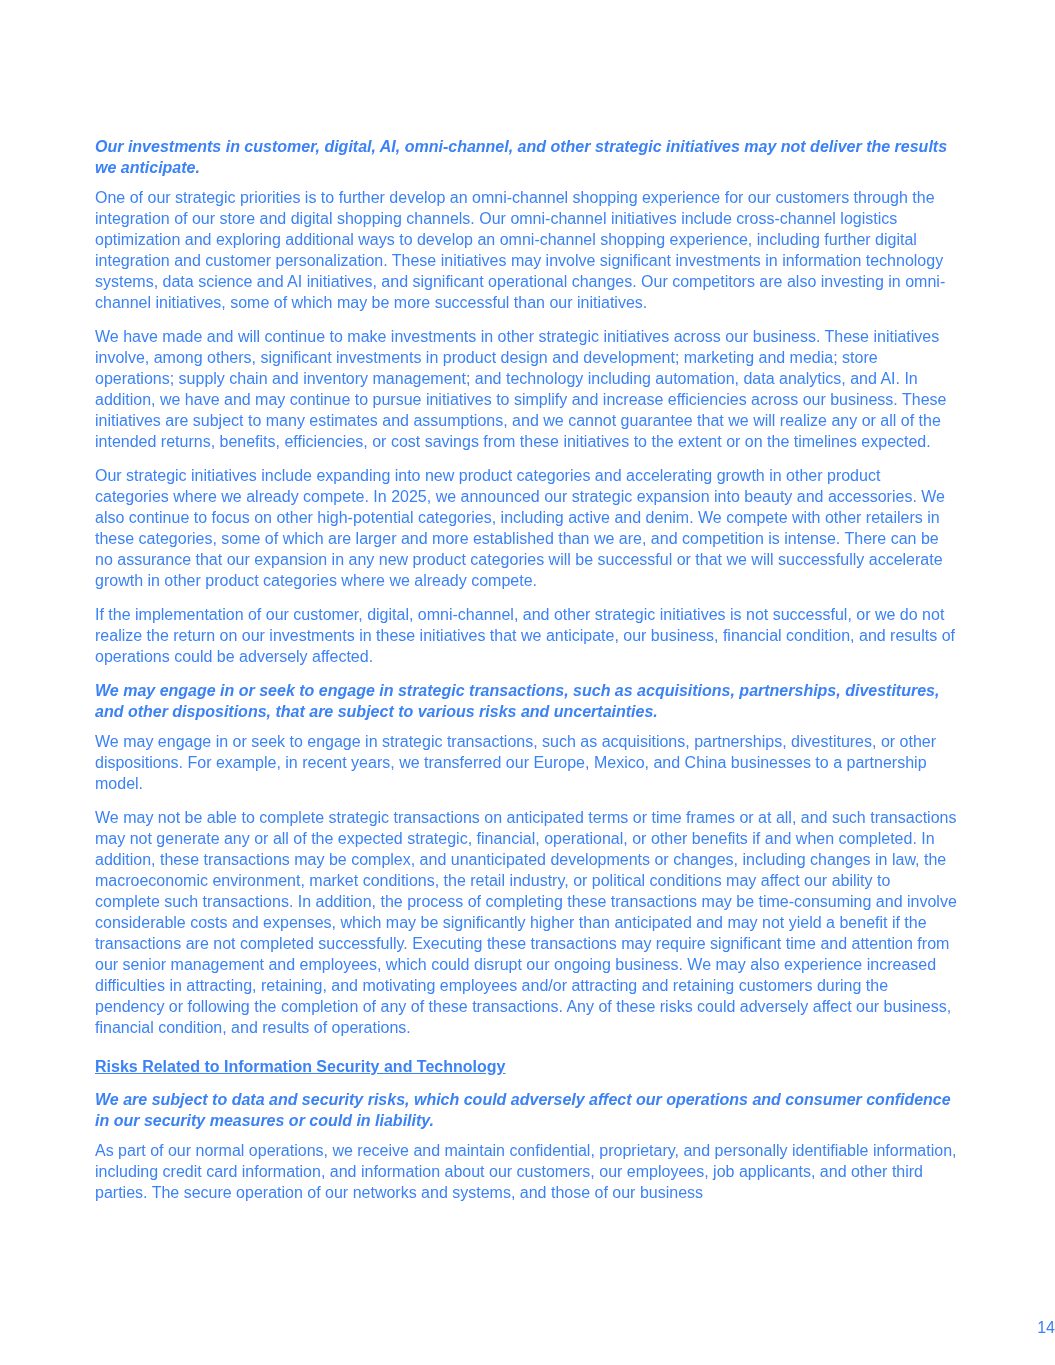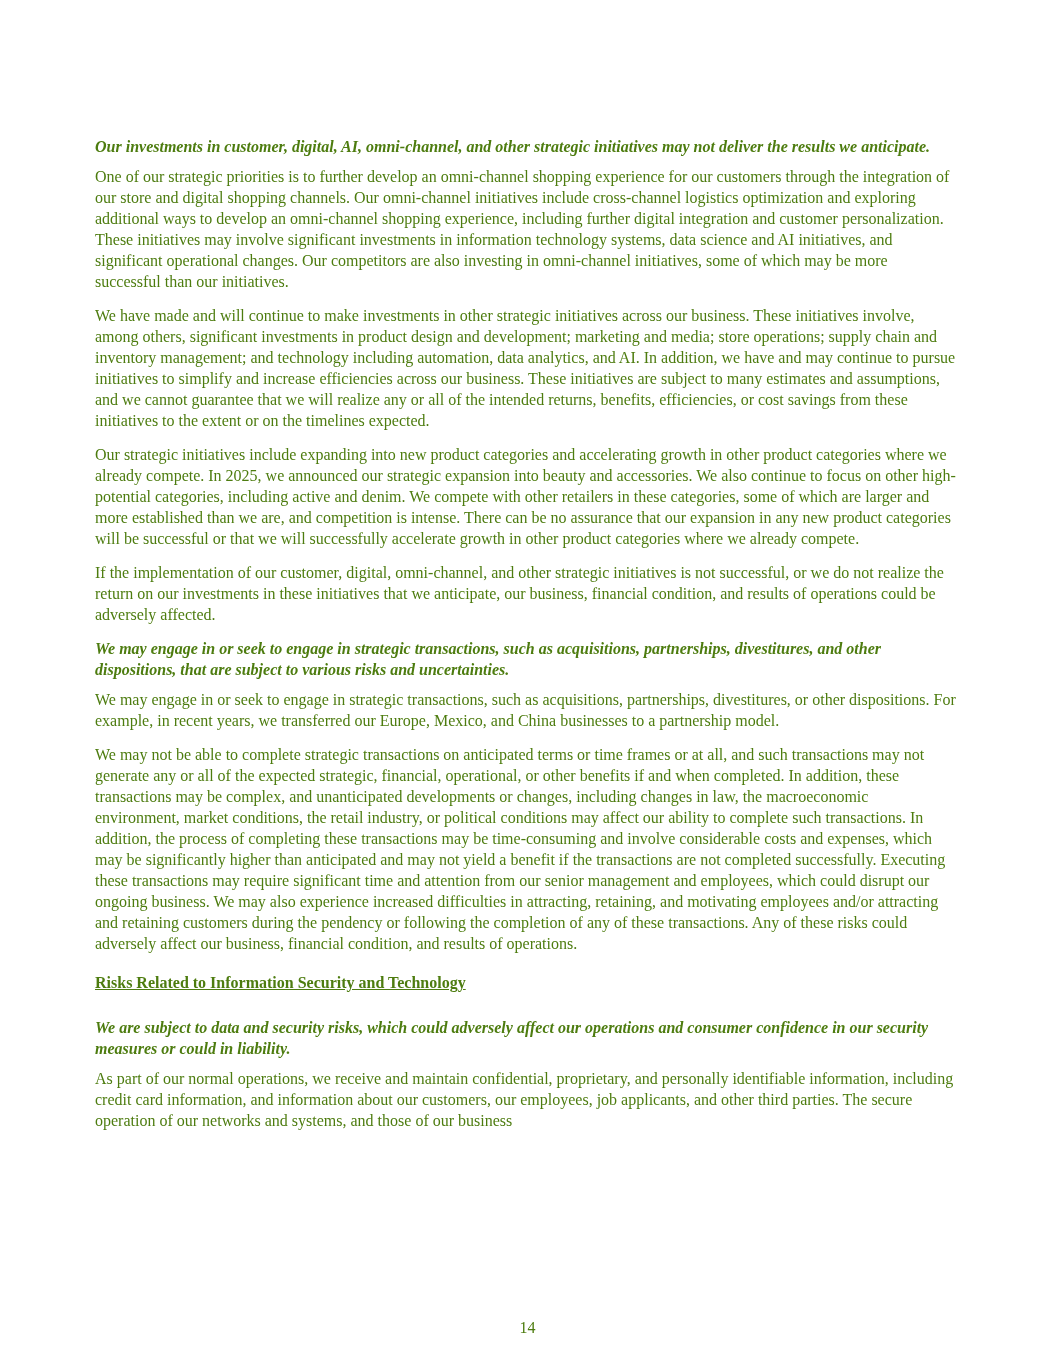--- a/index.html
+++ b/index.html
@@ -6,49 +6,49 @@
     margin: 0;
     padding: 0;
     background: #ffffff;
   }
   .page {
     position: relative;
     width: 1055px;
     height: 1365px;
     margin: 0 auto;
     background: #ffffff;
-    color: #4d7c0f;
-    font-family: Liberation Serif, serif;
+    color: #3b82f6;
+    font-family: Liberation Sans, sans-serif;
     box-sizing: border-box;
     padding: 136px 98px 0 95px;
     overflow: hidden;
   }
   .content p {
     font-size: 16px;
     line-height: 21px;
     margin: 0 0 13px 0;
     text-align: left;
   }
   .content p.h-bi {
     font-weight: bold;
     font-style: italic;
     margin-bottom: 9px;
   }
   .content p.h-section {
     font-weight: bold;
     text-decoration: underline;
     margin-top: 18px;
-    margin-bottom: 24px;
+    margin-bottom: 12px;
   }
   .page-footer {
     position: absolute;
     left: 0;
     right: 0;
     bottom: 27px;
-    text-align: center;
+    text-align: right;
     font-size: 16px;
     line-height: 21px;
   }
 </style>
 </head>
 <body>
 
 <div class="page">
   <main class="content">
 

